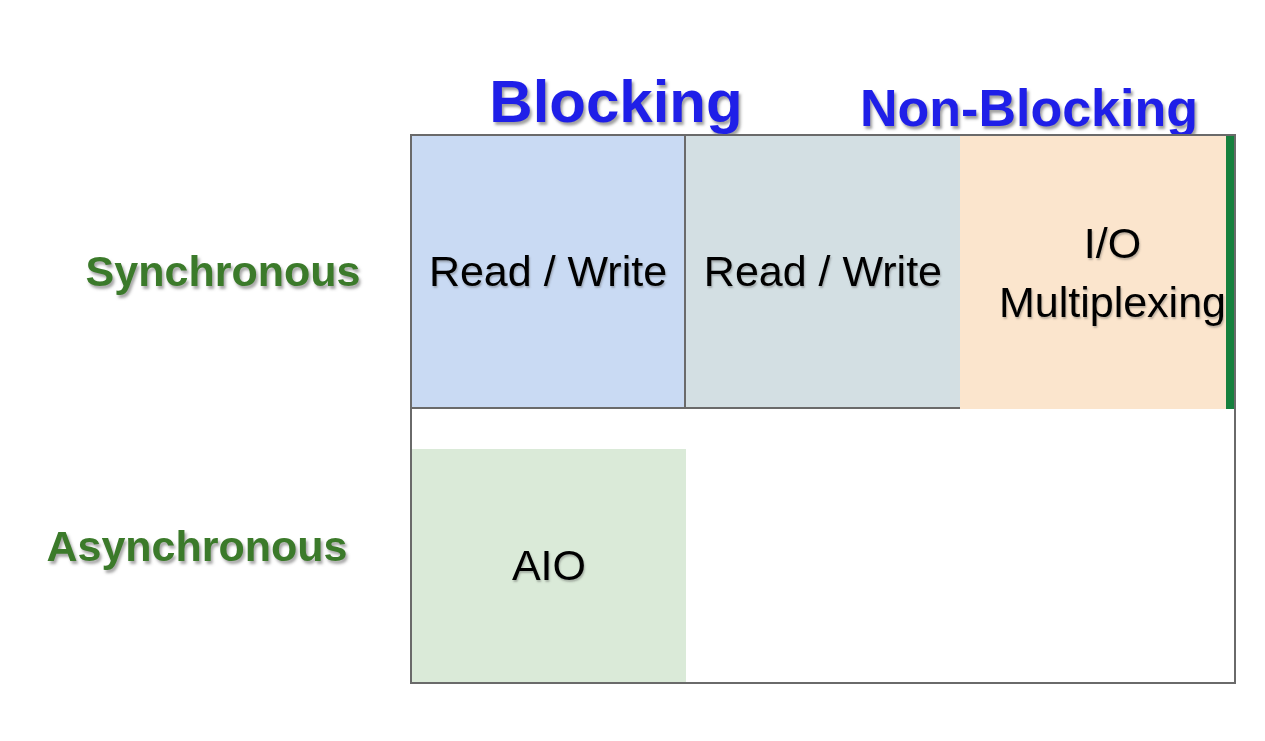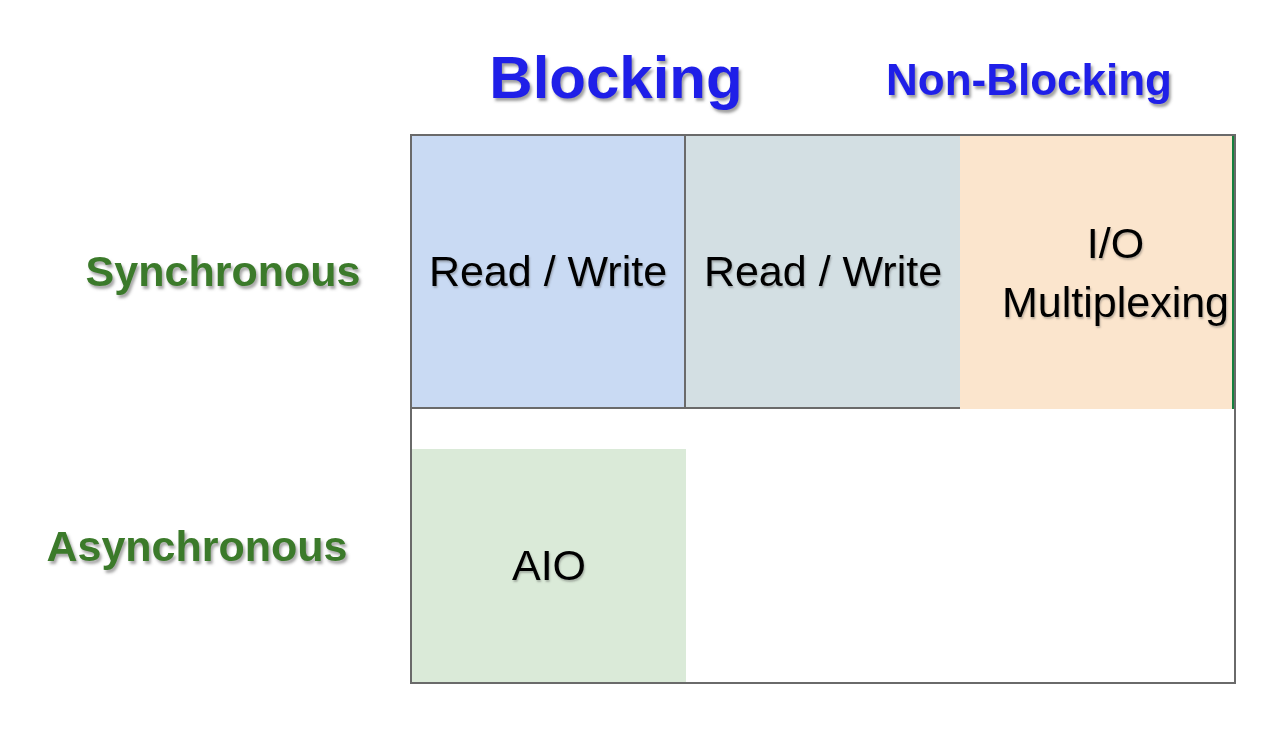--- a/index.html
+++ b/index.html
@@ -18,33 +18,34 @@
 
   
   .col-header {
     position: absolute;
     display: flex;
     justify-content: center;
     align-items: flex-start;
     font-weight: bold;
     text-shadow: 2px 3px 3px rgba(80, 80, 80, 0.55);
     white-space: nowrap;
+    margin-top: 24px;
   }
   .col-header.blocking {
     left: 410px;
     top: 48px;
     width: 412px;
     font-size: 60px;
     line-height: 1.0;
   }
   .col-header.non-blocking {
     left: 822px;
     top: 58px;
     width: 414px;
-    font-size: 44px;
+    font-size: 52px;
     line-height: 1.0;
   }
 
   
   .row-label {
     position: absolute;
     left: 0;
     width: 410px;
     display: flex;
     justify-content: center;
@@ -85,21 +86,21 @@
     align-items: center;
     font-size: 43px;
     line-height: 1.35;
     color: #000000;
     text-align: center;
     text-shadow: 1px 2px 2px rgba(70, 70, 70, 0.35);
     box-sizing: border-box;
   }
   .cell.c0 { border-right: 2px solid #6a6a6a; border-bottom: 2px solid #6a6a6a; }
   .cell.c1 { border-bottom: 2px solid #6a6a6a; }
-  .cell.c2 { border-right: 2px solid #15803d; padding-left: 39px; }
+  .cell.c2 { border-right: 8px solid #15803d; padding-left: 39px; }
 </style>
 </head>
 <body>
 
 <div class="canvas">
 
   <div class="col-header blocking" style="color: rgb(31, 31, 232);">Blocking</div>
 
   <div class="col-header non-blocking" style="color: rgb(31, 31, 232);">Non-Blocking</div>
 

